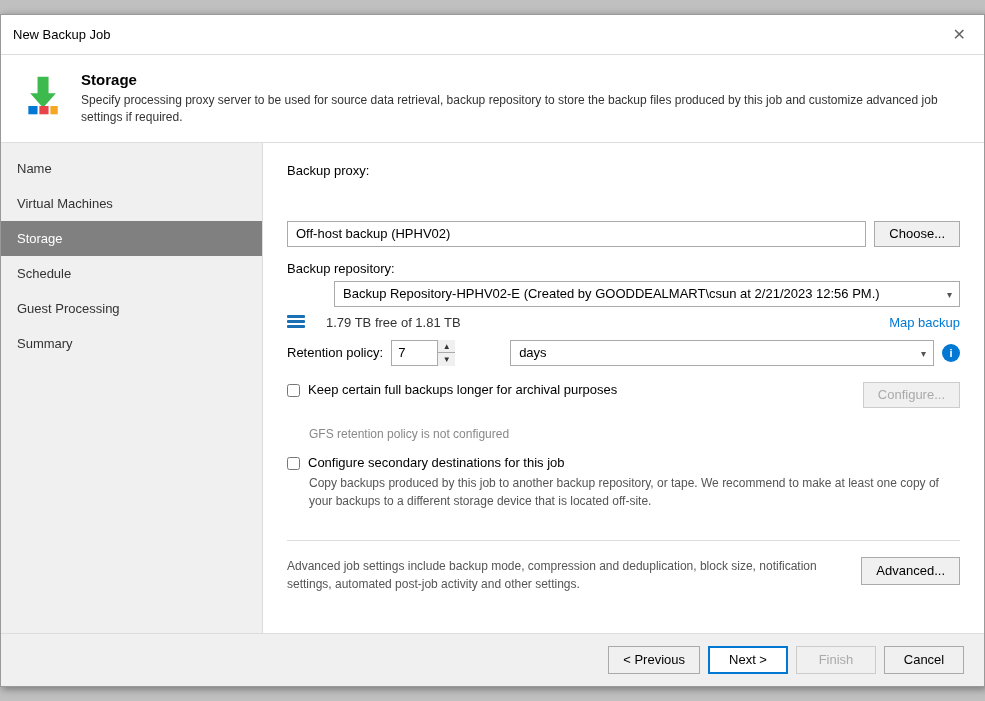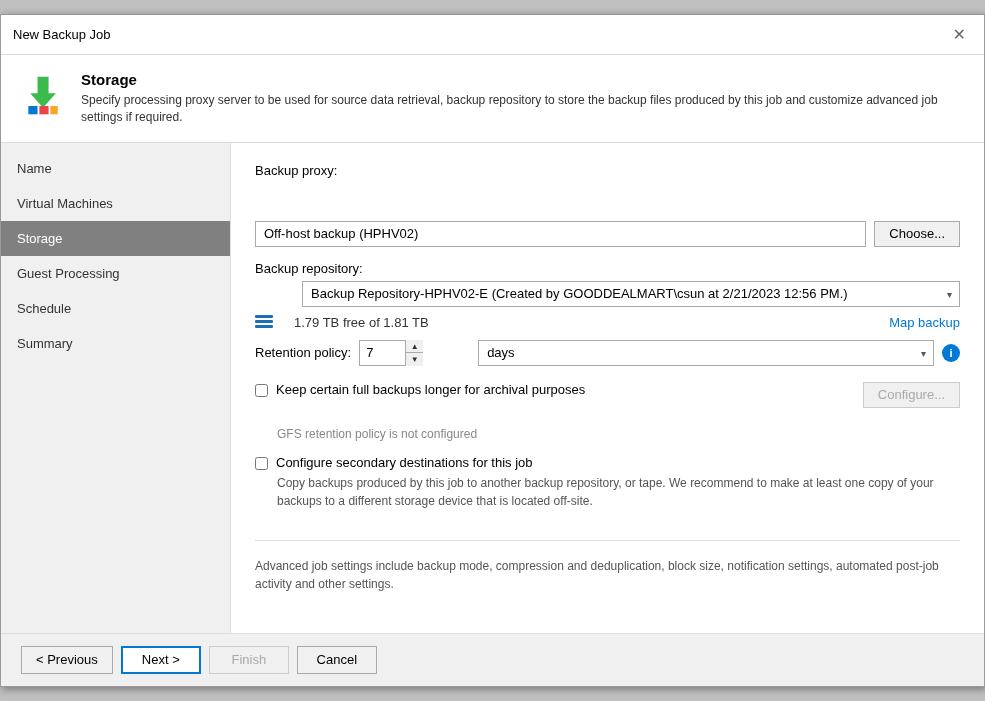--- a/index.html
+++ b/index.html
@@ -65,21 +65,21 @@
     }
 
     
     .main-content {
       display: flex;
       height: 490px;
     }
 
     
     .sidebar {
-      width: 230px;
+      width: 262px;
       background: #f0f0f0;
       border-right: 1px solid #ddd;
       padding: 8px 0;
     }
     .sidebar-item {
       padding: 10px 16px;
       cursor: pointer;
       color: #333;
       font-size: 13px;
     }
@@ -292,20 +292,21 @@
       flex: 1;
       line-height: 1.5;
     }
 
     
     .footer {
       background: #f0f0f0;
       border-top: 1px solid #ddd;
       padding: 12px 20px;
       display: flex;
+      justify-content: flex-end;
       gap: 8px;
     }
     .footer .btn {
       height: 28px;
       min-width: 80px;
       font-size: 13px;
     }
     .footer .btn-primary {
       height: 28px;
       min-width: 80px;
@@ -360,24 +361,24 @@
       <div class="sidebar-item">
         <span>Name</span>
       </div>
       <div class="sidebar-item">
         <span>Virtual Machines</span>
       </div>
       <div class="sidebar-item active">
         <span>Storage</span>
       </div>
       <div class="sidebar-item">
+        <span>Schedule</span>
+      </div>
+      <div class="sidebar-item">
         <span>Guest Processing</span>
-      </div>
-      <div class="sidebar-item">
-        <span>Schedule</span>
       </div>
       <div class="sidebar-item">
         <span>Summary</span>
       </div>
     </div>
 
     <div class="content-panel">
 
       <div class="field-label">Backup proxy:</div>
       <div class="input-row">
@@ -433,20 +434,21 @@
       <div class="checkbox-sublabel">GFS retention policy is not configured</div>
 
       <div class="checkbox-row" style="margin-bottom:4px;">
         <input type="checkbox" style="">
         <label class="checkbox-label">Configure secondary destinations for this job</label>
       </div>
       <div class="secondary-desc">Copy backups produced by this job to another backup repository, or tape. We recommend to make at least one copy of your backups to a different storage device that is located off-site.</div>
 
       <div class="advanced-section">
         <span class="advanced-text">Advanced job settings include backup mode, compression and deduplication, block size, notification settings, automated post-job activity and other settings.</span>
+        <button class="btn" style="height:28px; white-space:nowrap;">Advanced...</button>
       </div>
     </div>
   </div>
 
   <div class="footer">
     <button class="btn">&lt; Previous</button>
     <button class="btn btn-primary">Next &gt;</button>
     <button class="btn-disabled-footer">Finish</button>
     <button class="btn">Cancel</button>
   </div>

